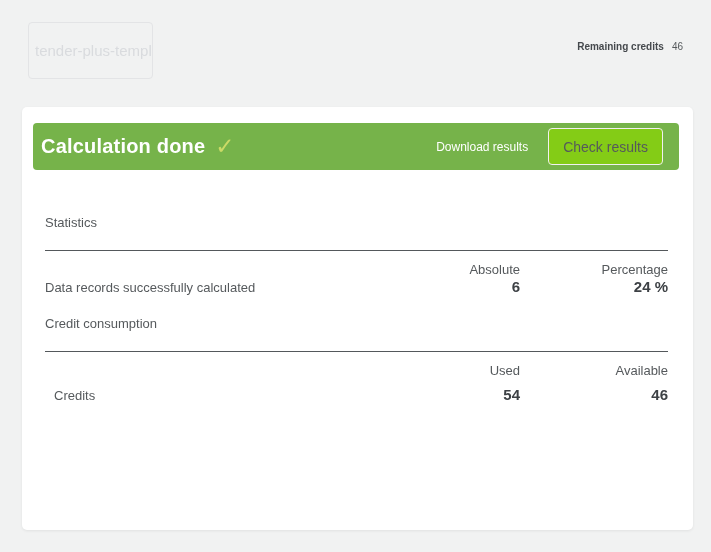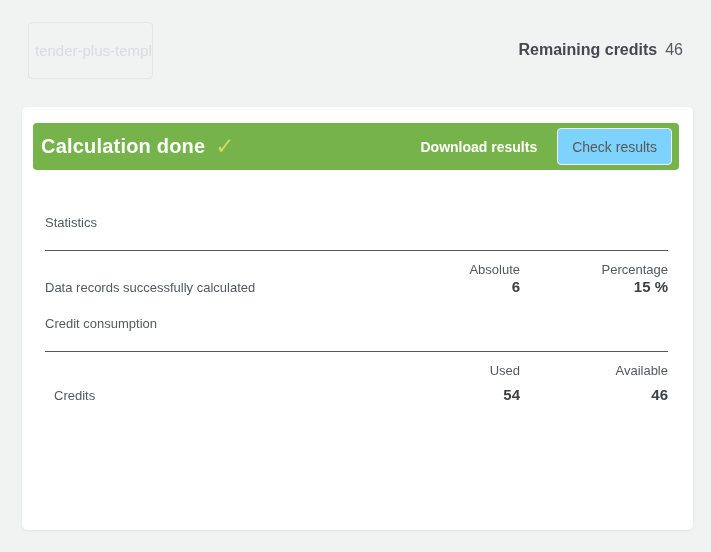--- a/index.html
+++ b/index.html
@@ -30,21 +30,21 @@
     font-size: 15px;
     white-space: nowrap;
     overflow: hidden;
   }
   .remaining {
     position: absolute;
     top: 41px; right: 28px;
     display: flex;
     align-items: baseline;
     gap: 8px;
-    font-size: 16px;
+    font-size: 10px;
   }
   .remaining .lbl { font-weight: 700; color: #45494d; }
   .remaining .val { color: #55595c; }
 
   
   .card {
     position: absolute;
     left: 22px; top: 107px;
     width: 671px; height: 423px;
     background: #ffffff;
@@ -71,31 +71,31 @@
     text-align: center;
   }
   .check-icon {
     margin-left: 10px;
     font-size: 23px;
     line-height: 1;
     color: #cbda66;
   }
   .bar-spacer { flex: 1; }
   .download-link {
-    font-size: 14px;
-    font-weight: 700;
+    font-size: 12px;
+    font-weight: 400;
     color: #ffffff;
     margin-right: 20px;
     cursor: pointer;
   }
   .check-btn {
-    margin-right: 7px;
+    margin-right: 16px;
     height: 37px;
     padding: 0 14px;
-    background: #7dd3fc;
+    background: #84cc16;
     border: 1px solid #f0f0f0;
     border-radius: 4px;
     font-family: inherit;
     font-size: 14px;
     color: #55595c;
     cursor: pointer;
   }
 
   
   .content {
@@ -164,21 +164,21 @@
 
       <div class="t-row t-head">
         <span class="c1"></span>
         <span class="c2">Absolute</span>
         <span class="c3">Percentage</span>
       </div>
 
       <div class="t-row">
         <span class="c1">Data records successfully calculated</span>
         <span class="c2 num">6</span>
-        <span class="c3 num">15 %</span>
+        <span class="c3 num">24 %</span>
       </div>
 
 
       <div class="section-head sec2">
         <span>Credit consumption</span>
       </div>
 
       <div class="t-row t-head">
         <span class="c1"></span>
         <span class="c2">Used</span>

